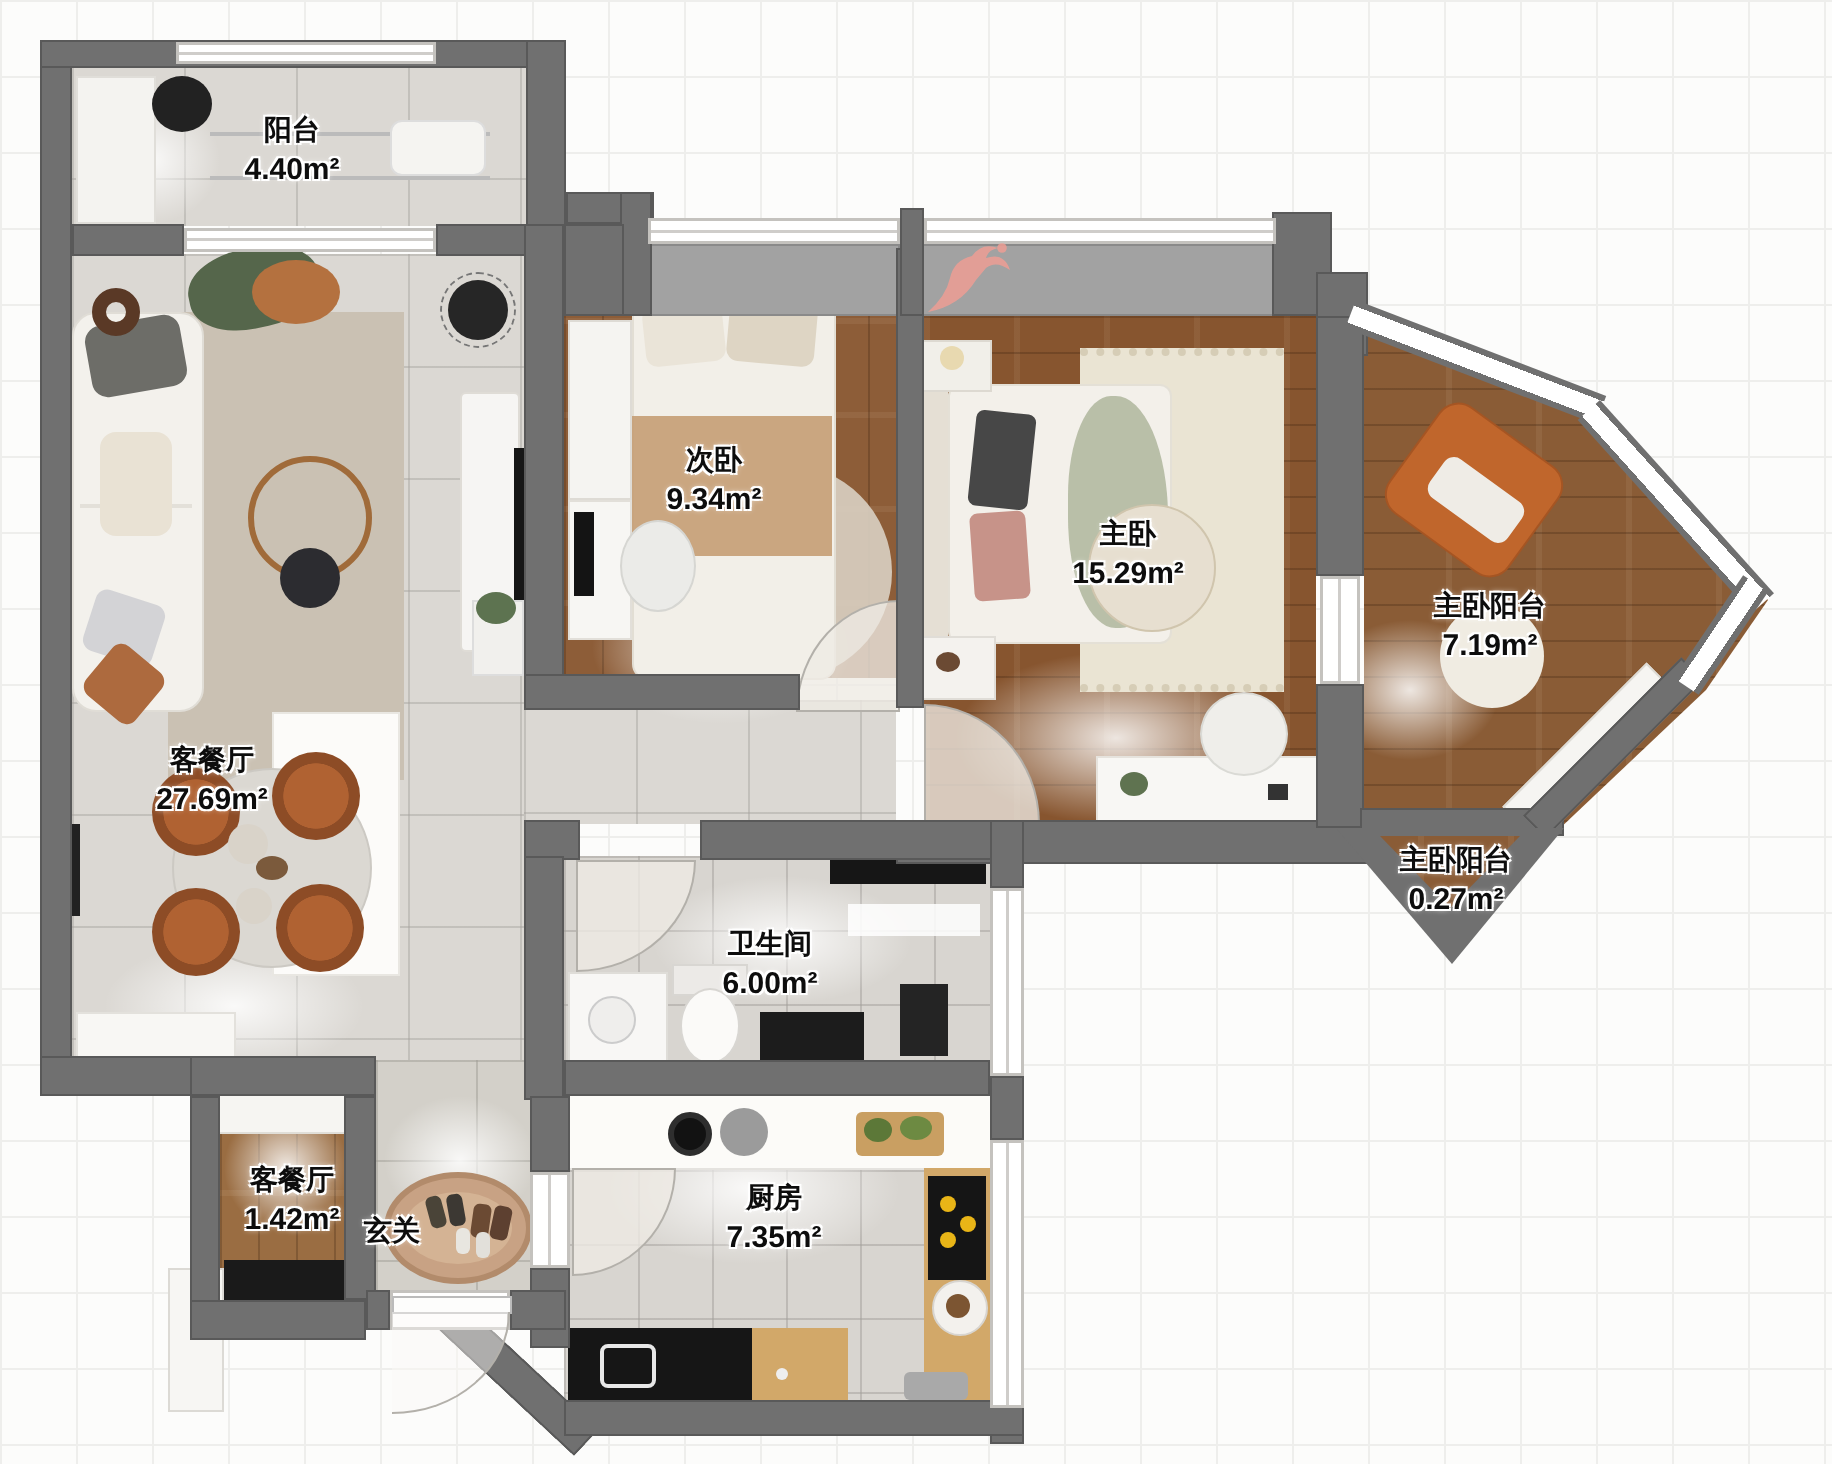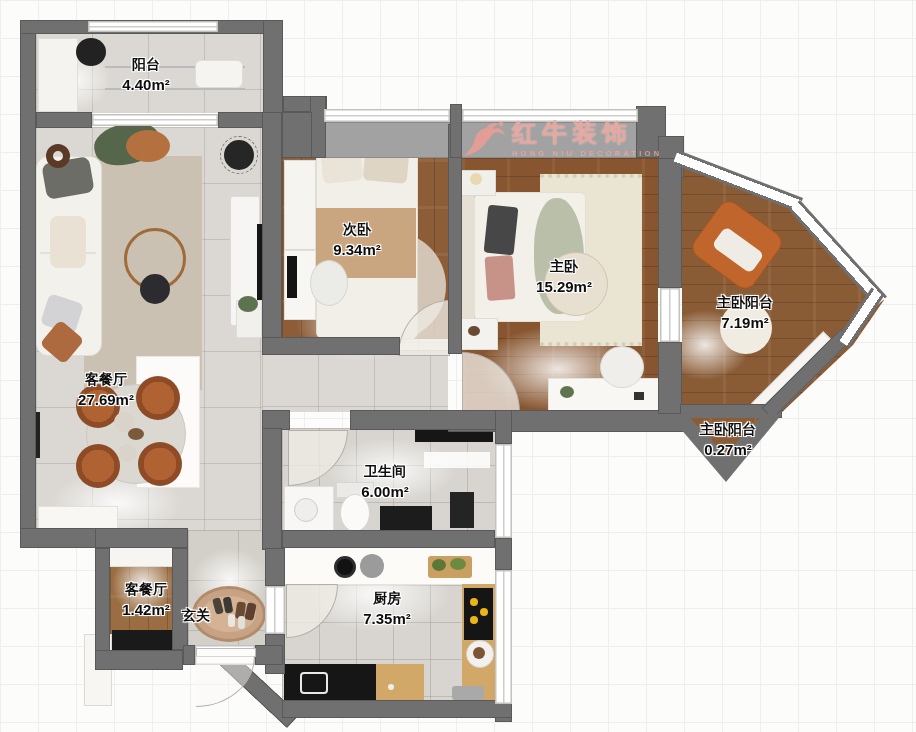--- a/index.html
+++ b/index.html
@@ -262,24 +262,20 @@
   <div class="fur" style="left:196px;top:648px;width:58px;height:7px;background:#fdfdfc;border:1px solid #bbb;z-index:46;"></div>
   <div class="arc" style="left:196px;top:656px;width:58px;height:50px;border-radius:0 0 100% 0;background:rgba(250,249,247,.45);border-top:none;border-left:none;z-index:46;"></div>
 
   <div class="wm" style="left:458px;top:120px;">
     <span>
       <svg width="48" height="38" viewBox="0 0 48 38">
         <path d="M28 8 q5 -7 13 -4 q-5 1 -6 5 q9 -3 12 6 q-7 -5 -12 -1 L30 20 Q22 33 6 36 q9 -8 11 -17 q2 -9 11 -11 z" fill="rgba(243,158,148,.8)"></path>
         <circle cx="43" cy="4" r="2.4" fill="rgba(243,158,148,.8)"></circle>
       </svg>
     </span>
-    <span class="wm-text">
-      <div class="wm-brand">红牛装饰</div>
-      <div class="wm-sub">HONG NIU DECORATION</div>
-    </span>
   </div>
 
   <div class="rlabel" style="left:146px;top:75px;">
     <div class="rname">阳台</div>
     <div class="rarea">4.40m²</div>
   </div>
   <div class="rlabel" style="left:106px;top:390px;">
     <div class="rname">客餐厅</div>
     <div class="rarea">27.69m²</div>
   </div>

